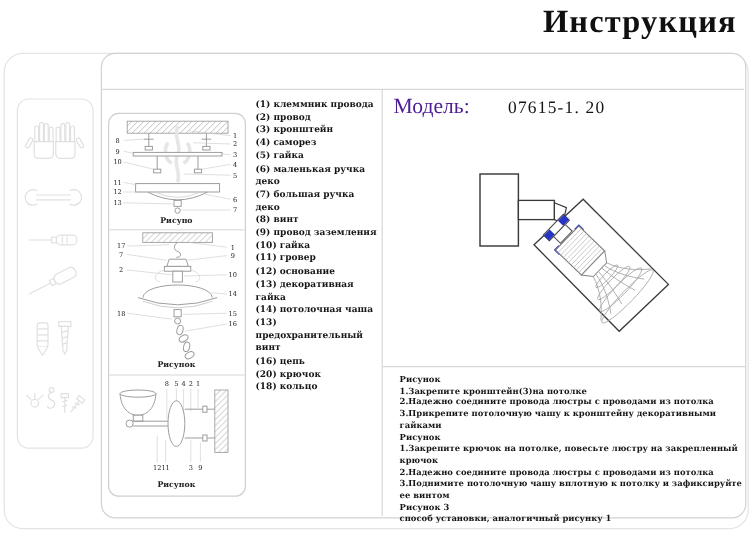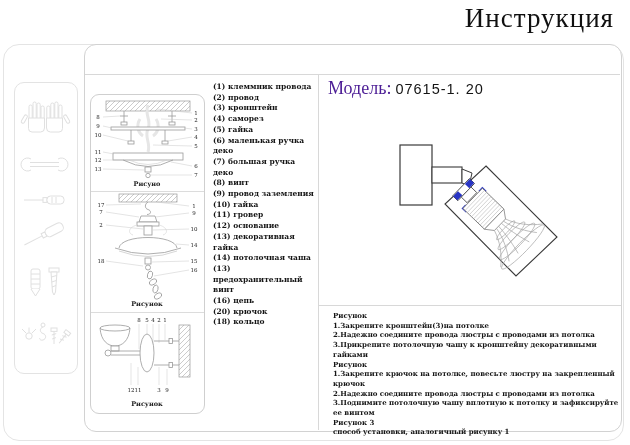--- a/index.html
+++ b/index.html
@@ -3,21 +3,21 @@
 <meta charset="utf-8">
 <style>
   html,body{margin:0;padding:0;}
   body{
     width:630px;height:445px;position:relative;overflow:hidden;
     background:#ffffff;color:#1a1a1a;
     font-family:"Liberation Serif","DejaVu Serif",serif;
   }
   .title{
     position:absolute;top:3px;right:16px;
-    font-size:27px;letter-spacing:1px;color:#101010;
+    font-size:27px;letter-spacing:1px;color:#101010;font-weight:bold;
   }
   .outer-box{
     position:absolute;left:3px;top:44px;width:619px;height:395px;
     border:1px solid #e4e4e4;border-radius:16px;
   }
   .main-box{
     position:absolute;left:84px;top:44px;width:536px;height:386px;
     border:1px solid #d2d2d2;border-radius:12px;background:#fff;
   }
   .divider{position:absolute;background:#d8d8d8;}
@@ -34,21 +34,21 @@
   }
   .fig-panel{display:block;}
   .fig-panel + .fig-panel{border-top:1px solid #dcdcdc;}
   .parts{
     position:absolute;left:213px;top:82px;width:103px;
     font-family:"DejaVu Serif",serif;font-size:7.5px;font-weight:600;
     line-height:10.7px;color:#161616;
   }
   .model{position:absolute;left:328px;top:78px;white-space:nowrap;}
   .model-label{font-size:18px;color:#4c1d95;}
-  .model-number{font-size:14.5px;letter-spacing:1px;font-family:Liberation Sans, sans-serif;color:#141414;}
+  .model-number{font-size:14.5px;letter-spacing:1px;font-family:Liberation Serif, serif;color:#141414;margin-left:28px;}
   .lamp{position:absolute;left:382px;top:112px;}
   .instr{
     position:absolute;left:333px;top:311px;width:292px;
     font-family:"DejaVu Serif",serif;font-size:7px;font-weight:600;
     line-height:9.7px;color:#161616;
   }
   svg text{
     font-family:"DejaVu Serif",serif;fill:#222;
   }
   .fig-num{font-size:5.5px;}

